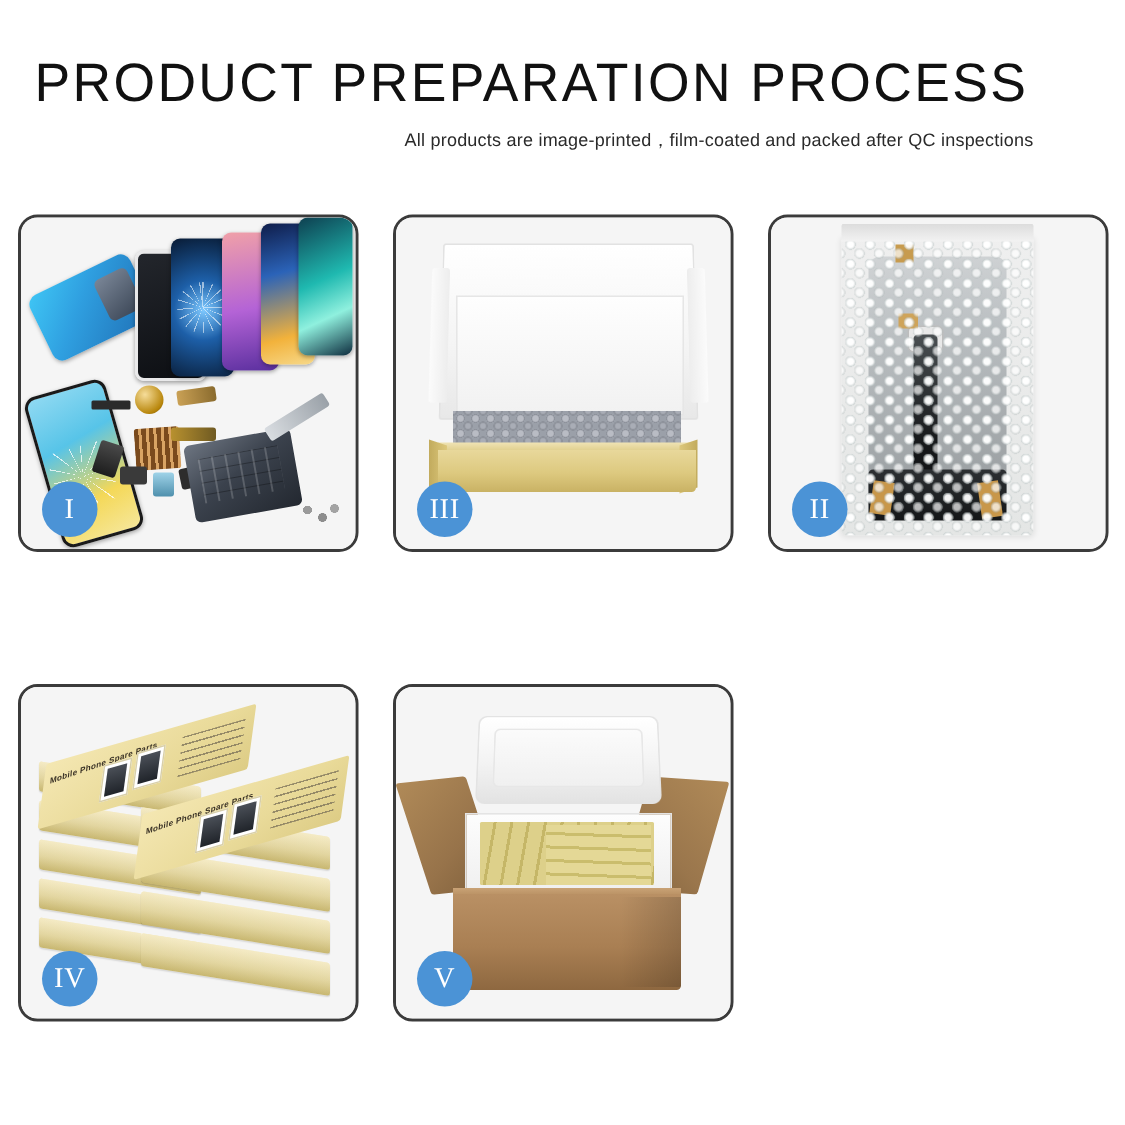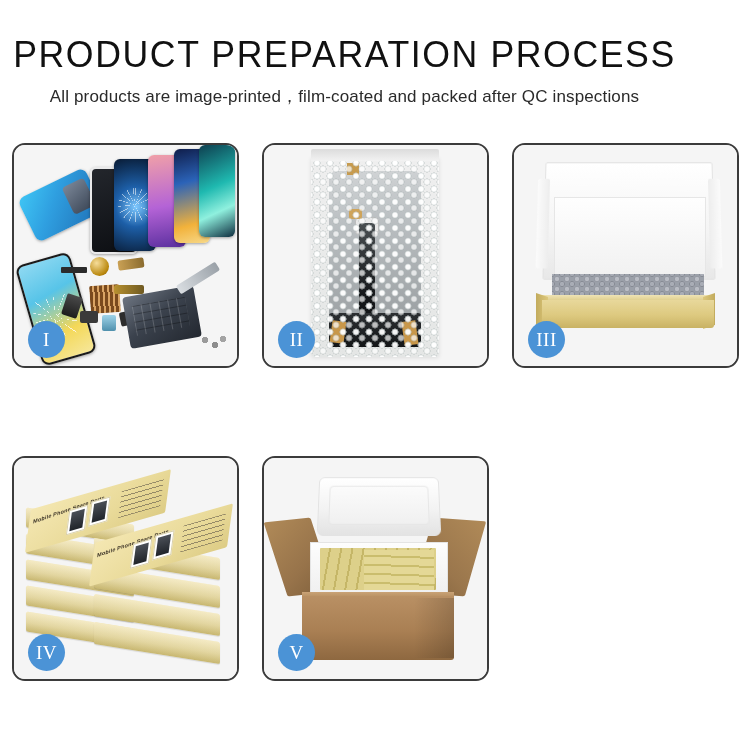--- a/index.html
+++ b/index.html
@@ -13,37 +13,37 @@
     font-family: "Liberation Sans", sans-serif;
     overflow: hidden;
     position: relative;
   }
 
   
   .header {
     position: absolute;
     top: 0; left: 0;
     width: 689px;
-    text-align: center;
+    text-align: right;
   }
   .page-title {
     margin: 0;
     padding-top: 36px;
     font-size: 36px;
     font-weight: 400;
     letter-spacing: 1.6px;
     color: #111111;
     line-height: 1.05;
     font-family: "Liberation Sans", sans-serif;
     transform: scaleX(0.99);
   }
   .page-subtitle {
     margin: 0;
     padding-top: 11px;
-    font-size: 17px;
+    font-size: 12px;
     font-weight: 400;
     color: #2a2a2a;
     letter-spacing: 0.15px;
     font-family: "Liberation Sans", sans-serif;
   }
 
   
   .grid {
     position: absolute;
     top: 143px;
@@ -474,49 +474,49 @@
       <div class="sp3"></div>
       <div class="sp4"></div>
       <div class="sp5"></div>
       <div class="board"></div>
       <div class="tweezer"></div>
       <div class="screws"></div>
     </div>
     <div class="badge">I</div>
   </div>
 
+  <div class="panel p3">
+    <div class="panel-stage">
+      <div class="lid"></div>
+      <div class="foam"></div>
+      <div class="bubblefill"></div>
+      <div class="tray-rim"></div>
+      <div class="tray-left"></div>
+      <div class="tray-right"></div>
+      <div class="tray-front"></div>
+    </div>
+    <div class="badge">III</div>
+  </div>
+
   <div class="panel p2">
     <div class="panel-stage">
       <div class="bag">
         <div class="inner-part"></div>
         <div class="conn-top"></div>
         <div class="flexcable"></div>
         <div class="bottom-dark"></div>
         <div class="tape-a"></div>
         <div class="tape-b"></div>
         <div class="tape-c"></div>
         <div class="tape-d"></div>
         <div class="bubbles"></div>
       </div>
       <div class="seal"></div>
     </div>
     <div class="badge">II</div>
-  </div>
-
-  <div class="panel p3">
-    <div class="panel-stage">
-      <div class="lid"></div>
-      <div class="foam"></div>
-      <div class="bubblefill"></div>
-      <div class="tray-rim"></div>
-      <div class="tray-left"></div>
-      <div class="tray-right"></div>
-      <div class="tray-front"></div>
-    </div>
-    <div class="badge">III</div>
   </div>
 
   <div class="panel p4">
     <div class="panel-stage">
       <div class="stackwrap">
         <div class="bx s5">
             <span class="side"></span>
           </div>
         <div class="bx s4">
             <span class="side"></span>

